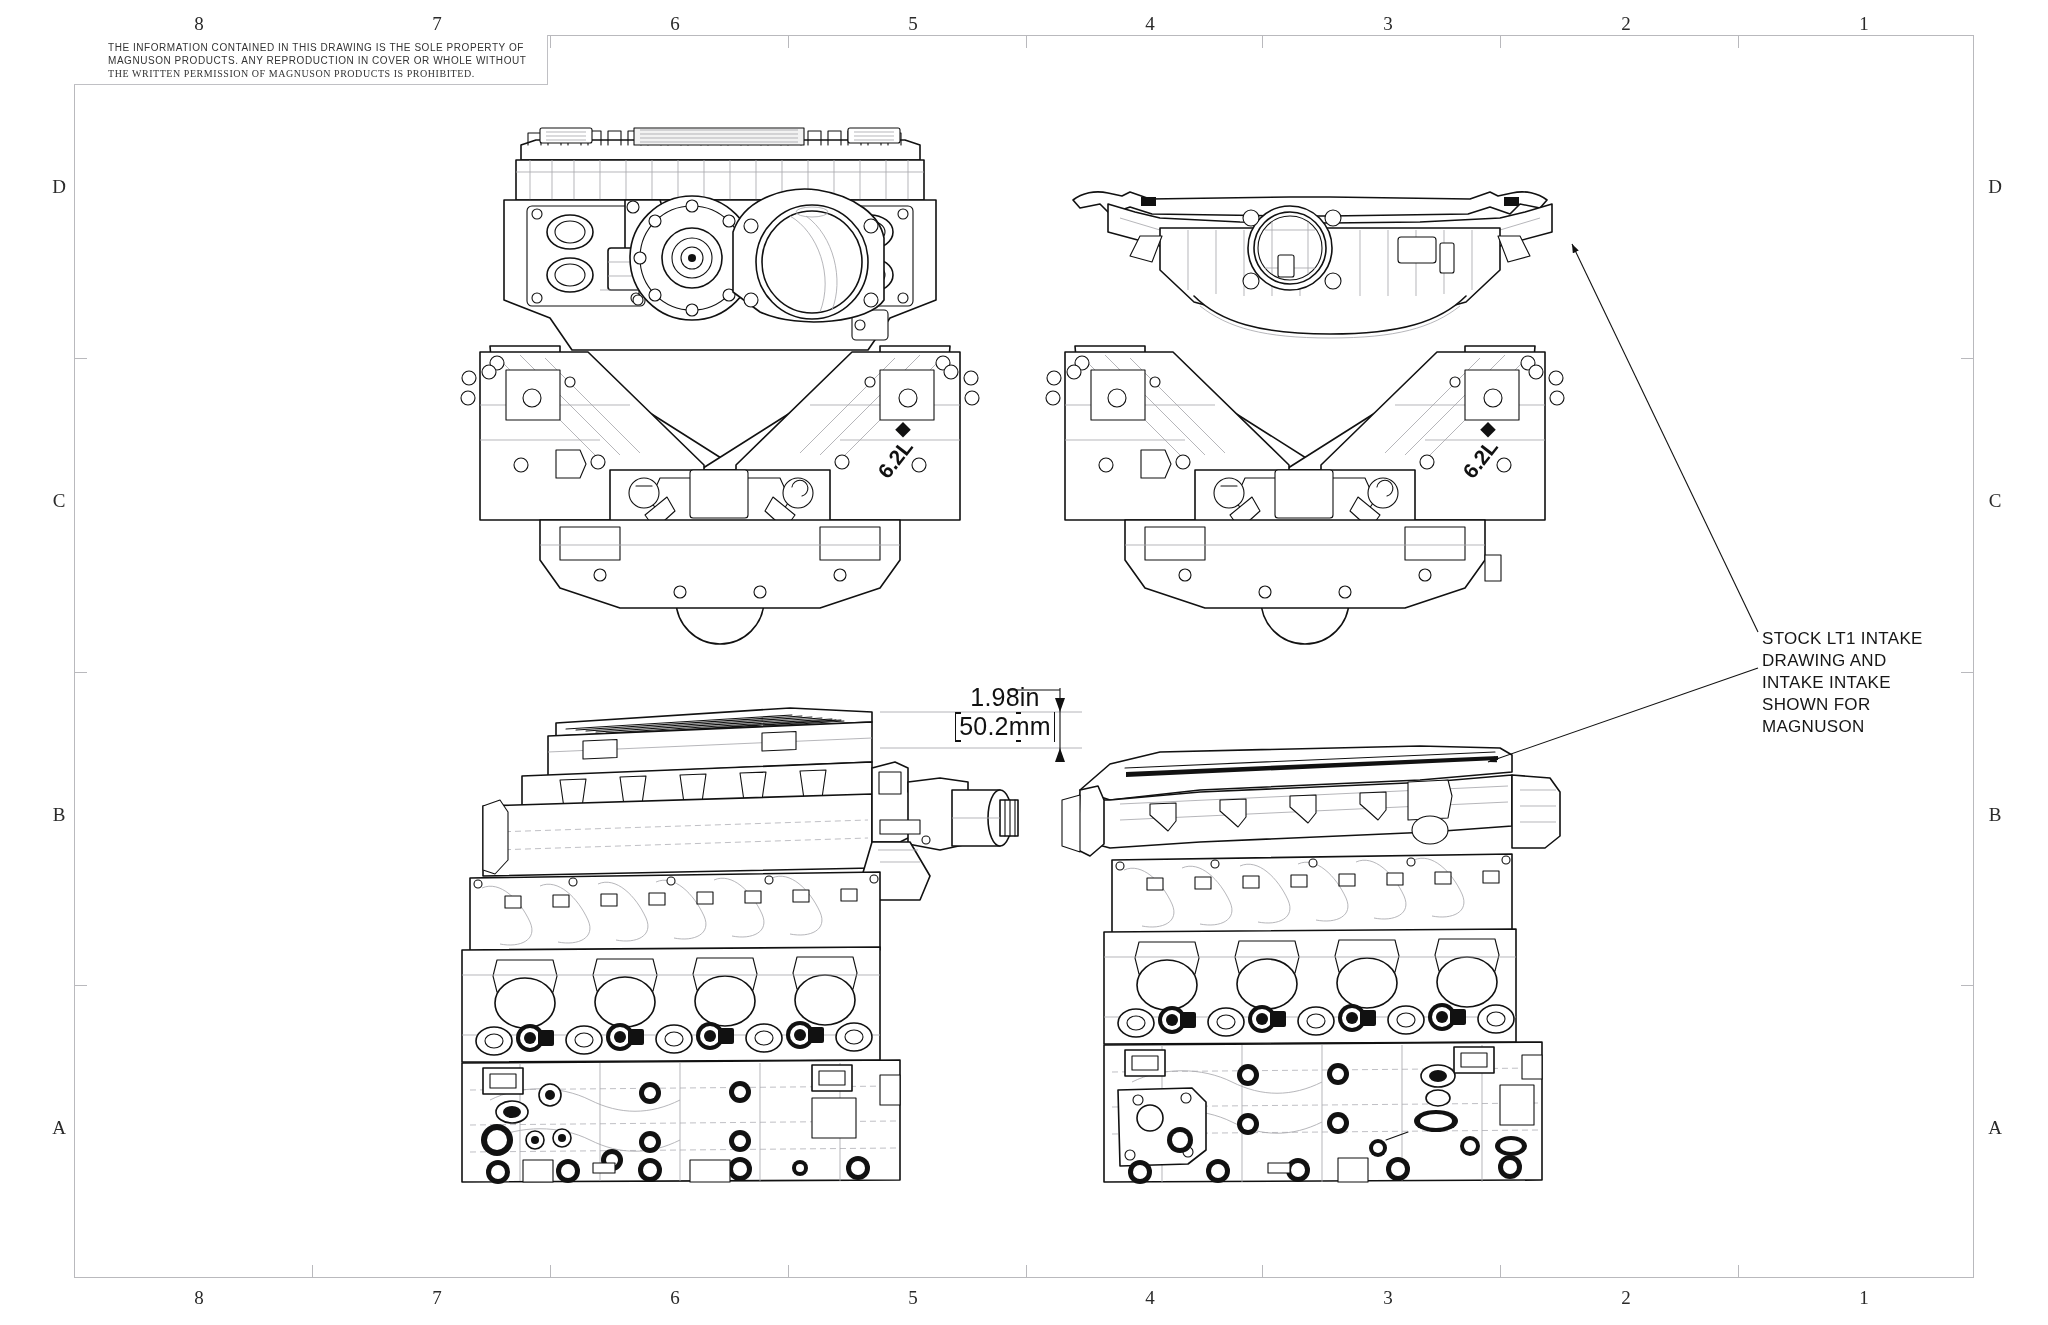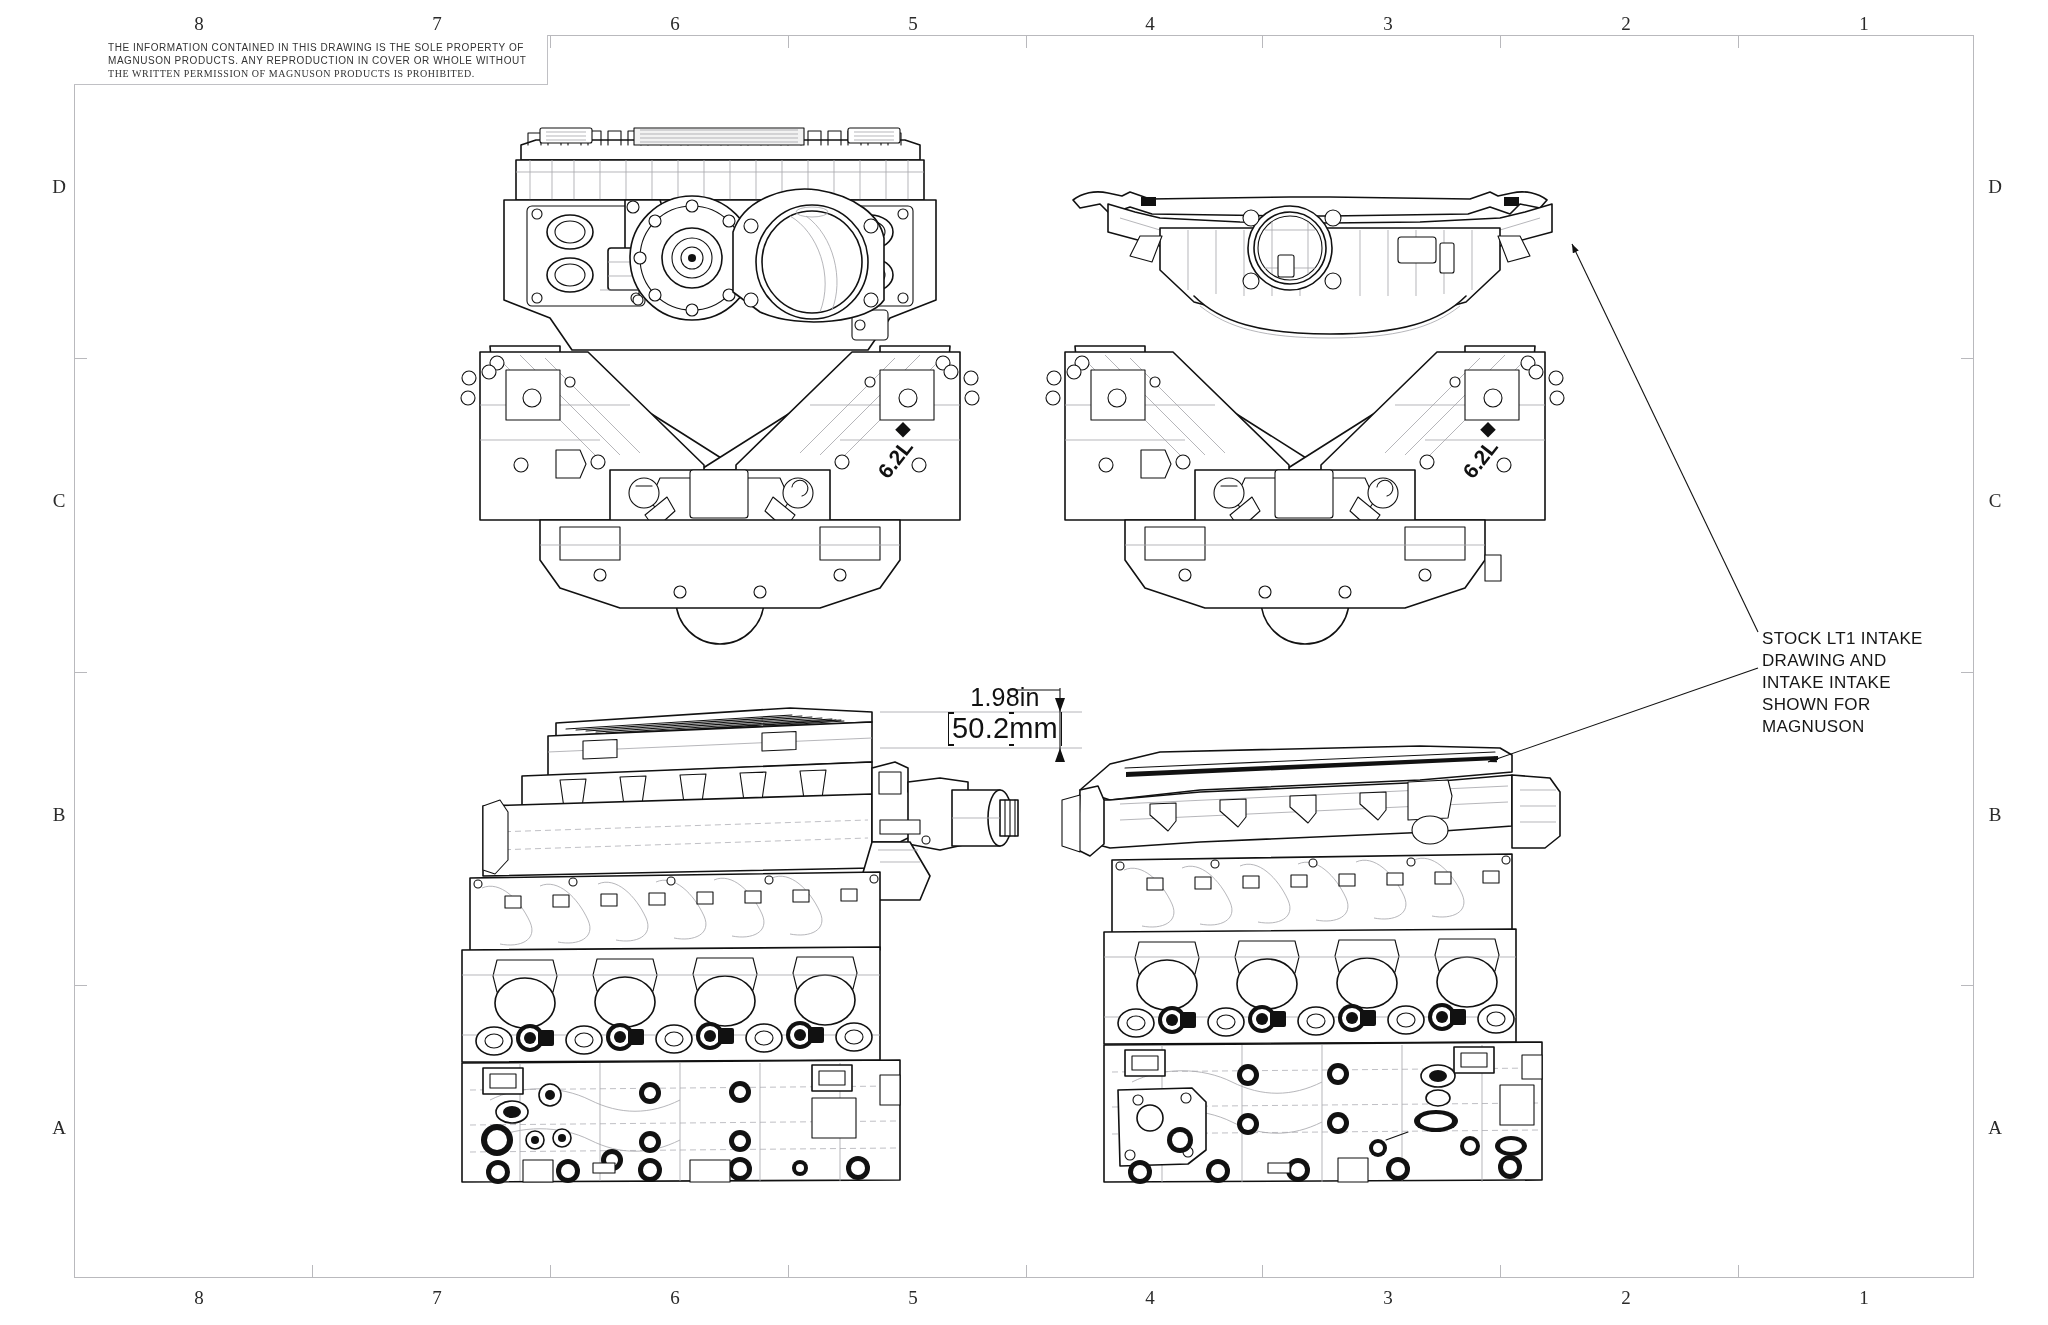--- a/index.html
+++ b/index.html
@@ -102,21 +102,21 @@
   }
   #dim-in {
     font-size: 25px;
     letter-spacing: 0.2px;
     color: #111;
     line-height: 1.05;
     margin-top: 32px;
   }
   #dim-mm {
     margin-top: 2px;
-    font-size: 29px;
+    font-size: 25px;
     letter-spacing: 0.2px;
     color: #111;
     line-height: 1.05;
     display: inline-block;
     padding: 1px 3px 2px 3px;
     border-left: 1.6px solid #111;
     border-right: 1.6px solid #111;
     position: relative;
   }
   #dim-mm::before, #dim-mm::after {

